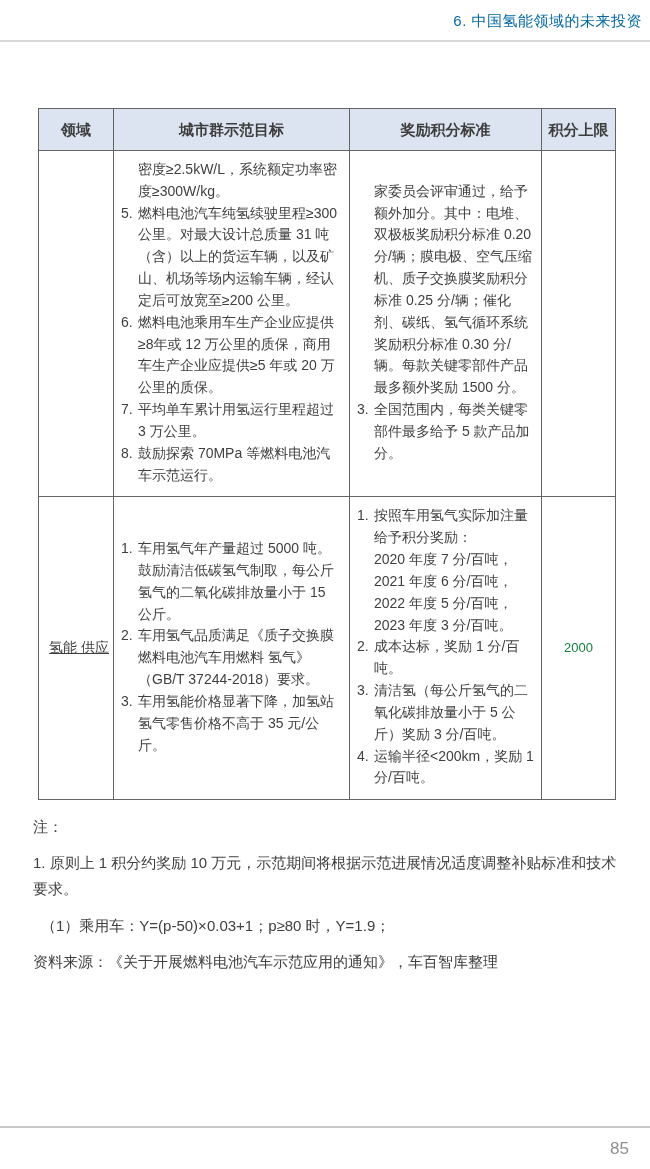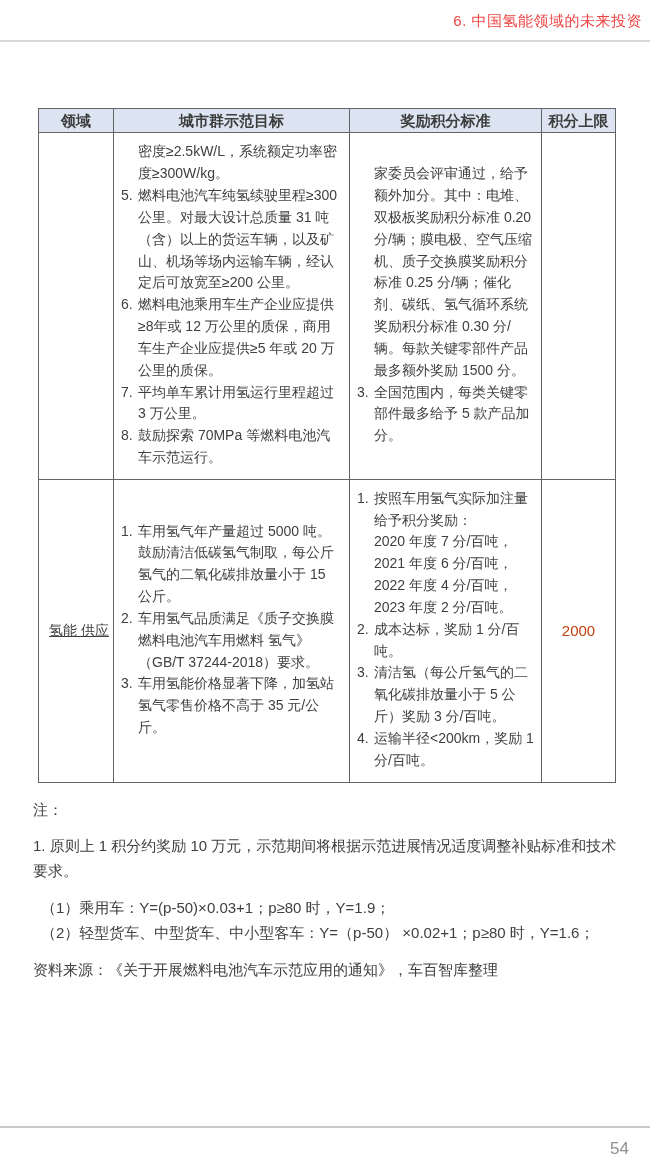--- a/index.html
+++ b/index.html
@@ -14,21 +14,21 @@
     font-family: "Liberation Sans", sans-serif;
     color: #3f3f3f;
   }
   
   .doc-header {
     padding: 12px 8px 0 0;
     text-align: right;
   }
   .doc-title {
     font-size: 15px;
-    color: #ef4444;
+    color: #0369a1;
     letter-spacing: 0.5px;
   }
   .top-rule {
     margin-top: 9px;
     border-bottom: 2px solid #d8d8d8;
     width: 100%;
   }
   
   .content { padding: 0 30px 0 33px; }
   table.main-table {
@@ -40,38 +40,38 @@
     font-size: 14px;
     line-height: 1.56;
     color: #3f3f3f;
   }
   .main-table th, .main-table td {
     border: 1px solid #646464;
     vertical-align: middle;
   }
   .main-table th {
     background: #dbe4f0;
-    height: 24px;
+    height: 42px;
     font-size: 15px;
     font-weight: 600;
     color: #3d3d3d;
     text-align: center;
   }
   .col-field  { width: 75px; }
   .col-goals  { width: 236px; }
   .col-reward { width: 192px; }
   .col-cap    { width: 74px; }
   .cell-field {
     text-align: right;
     padding: 6px 4px;
     font-size: 14px;
     text-decoration: underline;
   }
   .cell-list { padding: 8px 7px 10px 7px; }
-  .cell-cap  { text-align: center; font-size: 15px; color: #c2410c; }
+  .cell-cap  { text-align: center; font-size: 13px; color: #15803d; }
   .li {
     position: relative;
     padding-left: 17px;
   }
   .li .marker {
     position: absolute;
     left: 0;
     top: 0;
   }
   .li .li-text { white-space: pre-line; margin-top: 7px; }
@@ -185,21 +185,21 @@
             </div>
             <div class="li">
               <span class="marker">3.</span>
               <span class="li-text">车用氢能价格显著下降，加氢站氢气零售价格不高于 35 元/公斤。</span>
             </div>
           </td>
           <td class="cell-list">
             <div class="li">
               <span class="marker">1.</span>
               <span class="li-text">按照车用氢气实际加注量给予积分奖励：
-2020 年度 7 分/百吨，2021 年度 6 分/百吨，2022 年度 4 分/百吨，2023 年度 2 分/百吨。</span>
+2020 年度 7 分/百吨，2021 年度 6 分/百吨，2022 年度 5 分/百吨，2023 年度 3 分/百吨。</span>
             </div>
             <div class="li">
               <span class="marker">2.</span>
               <span class="li-text">成本达标，奖励 1 分/百吨。</span>
             </div>
             <div class="li">
               <span class="marker">3.</span>
               <span class="li-text">清洁氢（每公斤氢气的二氧化碳排放量小于 5 公斤）奖励 3 分/百吨。</span>
             </div>
             <div class="li">
@@ -210,23 +210,22 @@
           <td class="cell-cap">2000</td>
         </tr>
       </tbody>
     </table>
 
     <div class="notes">
       <p class="note-label">注：</p>
       <p>1. 原则上 1 积分约奖励 10 万元，示范期间将根据示范进展情况适度调整补贴标准和技术要求。</p>
       <div class="note2-items">
         <p class="sub">（1）乘用车：Y=(p-50)×0.03+1；p≥80 时，Y=1.9；</p>
-        <p class="sub">（2）轻型货车、中型货车、中小型客车：Y=（p-50） ×0.02+1；p≥80 时，Y=1.6；</p>
       </div>
       <p class="source-line">资料来源：《关于开展燃料电池汽车示范应用的通知》，车百智库整理</p>
     </div>
 
   </div>
 
   <div class="footer-rule"></div>
-  <div class="page-number">54</div>
+  <div class="page-number">85</div>
 
 </div>
 
 </body></html>

